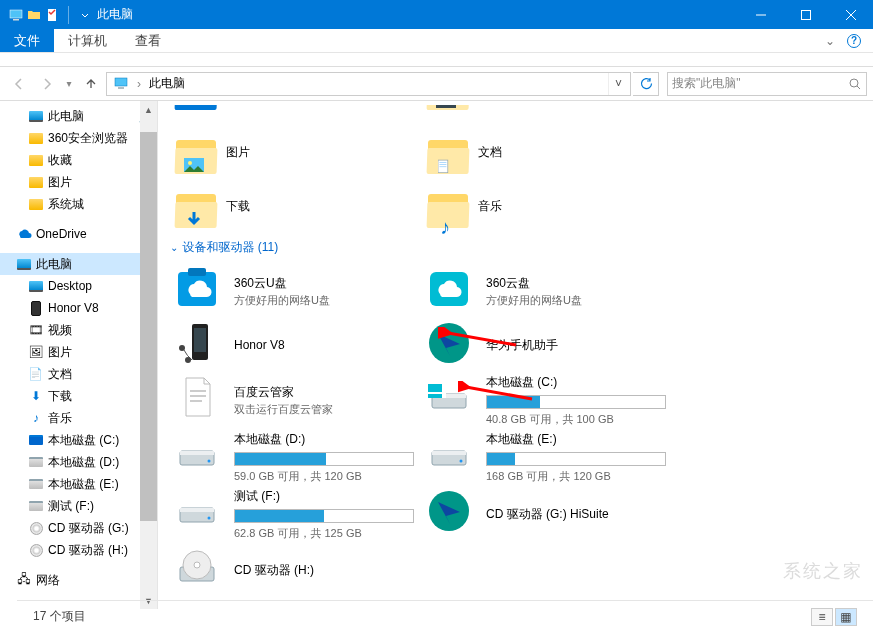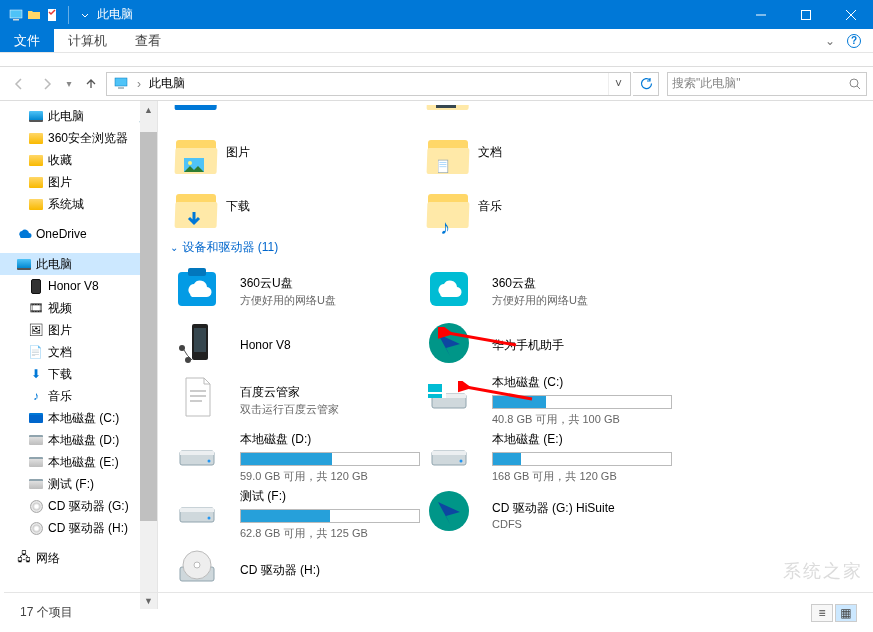--- a/index.html
+++ b/index.html
@@ -52,31 +52,31 @@
 .folders-row, .drives-row { display:flex; flex-wrap:wrap; gap:0px 0px; }
 .folder-item { width:252px; height:54px; display:flex; align-items:center; gap:8px; padding:4px; }
 .folder-icon { width:44px; height:44px; display:flex; align-items:flex-end; justify-content:center; position:relative; }
 .folder-icon .foldback { width:40px; height:30px; background:#ffd768; border-radius:3px 3px 0 0; position:absolute; bottom:4px; }
 .folder-icon .foldfront { width:42px; height:26px; background:#ffe9a8; position:absolute; bottom:0; transform:skewX(-2deg); border-radius:2px; }
 .folder-icon .badge { position:absolute; bottom:2px; left:10px; width:20px; height:14px; }
 
 .sect-hdr { margin:6px 0 8px 0; color:#0066cc; font-size:12px; display:flex; align-items:center; gap:4px; }
 .sect-hdr .chev { font-size:10px; }
 
-.device-item { width:252px; min-height:54px; display:flex; gap:20px; padding:2px 4px; }
+.device-item { width:252px; min-height:54px; display:flex; gap:14px; padding:2px 4px; }
 .device-item .dicon { width:46px; height:46px; display:flex; align-items:center; justify-content:center; flex-shrink:0; }
 .device-item .dinfo { display:flex; flex-direction:column; justify-content:center; gap:1px; flex:1; }
 .device-item .dname { font-size:12px; }
 .device-item .dsub { font-size:11px; color:#666; }
 .device-item .dbar { width:180px; height:14px; border:1px solid #bbb; margin:3px 0 2px 0; background:#fff; }
 .device-item .dbar .fill { height:100%; background:#26a0da; }
 
 .arrow-annot { position:absolute; pointer-events:none; }
 
-.statusbar { position:absolute; bottom:0; left:4px; right:0; height:40px; border-top:1px solid #e5e5e5; display:flex; align-items:center; padding:0 16px; font-size:12px; color:#444; }
+.statusbar { position:absolute; bottom:0; left:17px; right:0; height:32px; border-top:1px solid #e5e5e5; display:flex; align-items:center; padding:0 16px; font-size:12px; color:#444; }
 .statusbar .viewbtns { margin-left:auto; display:flex; gap:2px; }
 .statusbar .viewbtns div { width:22px; height:18px; border:1px solid #ccc; background:#f7f7f7; display:flex; align-items:center; justify-content:center; }
 .statusbar .viewbtns div.active { background:#cce8ff; }
 
 
 .ic-desktop { background:linear-gradient(#4fc3f7, #0288d1); width:14px; height:11px; border-radius:1px; border-bottom:2px solid #555; }
 .ic-folder { background:linear-gradient(#ffd768,#f9b900); width:14px; height:11px; border-radius:1px; }
 .ic-drive { width:14px; height:10px; background:linear-gradient(#e0e0e0,#bdbdbd); border-radius:1px; border-top:2px solid #90a4ae; }
 .ic-cd { width:13px; height:13px; border-radius:50%; background:radial-gradient(circle,#fff 20%,#ccc 45%,#eee 60%,#ccc 80%); border:1px solid #aaa; }
 .ic-phone { width:10px; height:15px; background:#333; border-radius:2px; border:1px solid #111; }
@@ -224,20 +224,26 @@
         </div>
       <div style="height:8px"></div>
       <div class="tree-item selected">
           <span class="ticon">
             <span class="ic-desktop"></span>
           </span>
           <span>此电脑</span>
         </div>
       <div class="tree-item indent1">
           <span class="ticon">
+            <span class="ic-desktop"></span>
+          </span>
+          <span>Desktop</span>
+        </div>
+      <div class="tree-item indent1">
+          <span class="ticon">
             <span class="ic-phone"></span>
           </span>
           <span>Honor V8</span>
         </div>
       <div class="tree-item indent1">
           <span class="ticon">🎞</span>
           <span>视频</span>
         </div>
       <div class="tree-item indent1">
           <span class="ticon">🖼</span>
@@ -511,21 +517,20 @@
         </div>
         <div class="device-item">
           <div class="dicon">
             <svg viewBox="0 0 46 46">
               <circle cx="23" cy="23" r="20" fill="#009688"></circle>
               <path d="M12 14l22 10-14 4 4 8-12-22z" fill="#0d47a1"></path>
             </svg>
           </div>
           <div class="dinfo">
             <div class="dname">CD 驱动器 (G:) HiSuite</div>
-            <div class="dsub">CDFS</div>
           </div>
         </div>
         <div class="device-item">
           <div class="dicon">
             <svg viewBox="0 0 46 46">
               <rect x="6" y="22" width="34" height="14" rx="2" fill="#cfd8dc" stroke="#90a4ae"></rect>
               <circle cx="23" cy="20" r="14" fill="#eee" stroke="#bbb"></circle>
               <circle cx="23" cy="20" r="3" fill="#fff" stroke="#bbb"></circle>
             </svg>
           </div>

